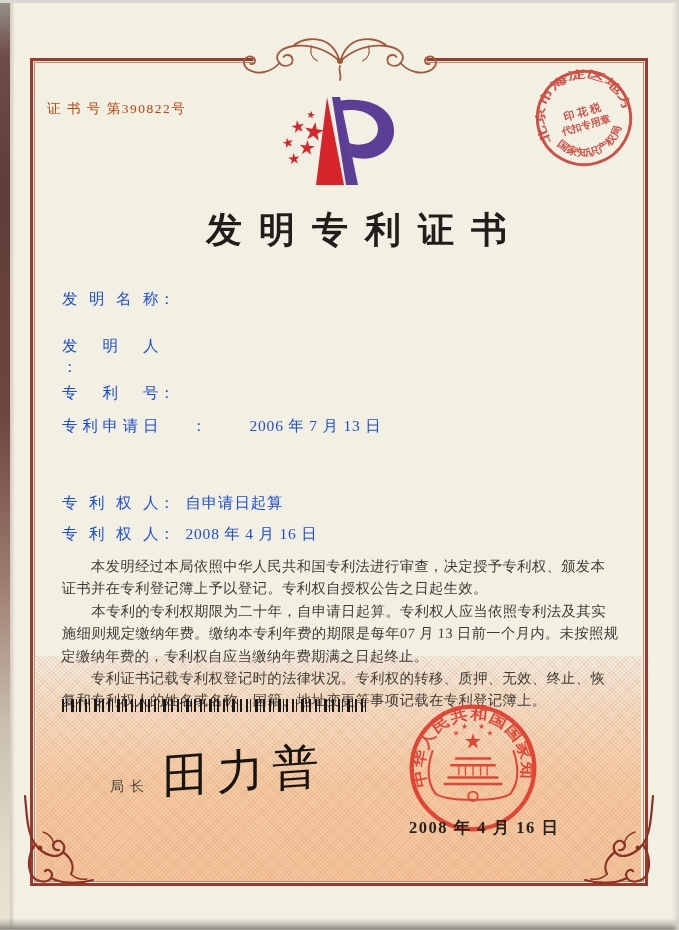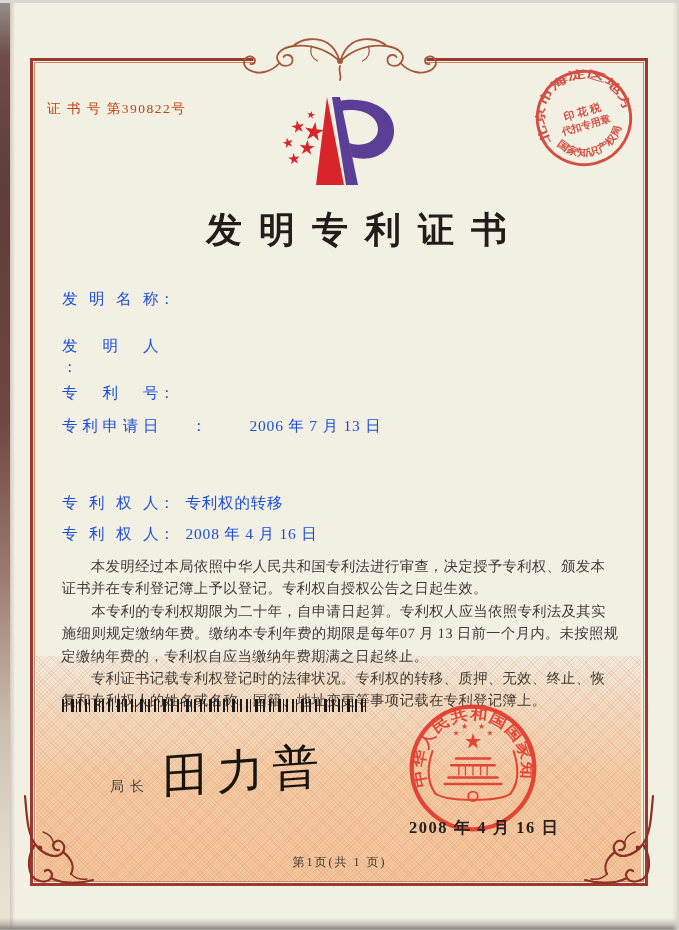--- a/index.html
+++ b/index.html
@@ -186,21 +186,21 @@
         <span class="col">：</span>
     </div>
     <div class="field-row r3">
       <span class="lbl">专利申请日</span>
         <span class="col">：</span>
         <span class="val">2006 年 7 月 13 日</span>
     </div>
     <div class="field-row r4">
       <span class="lbl">专利权人</span>
         <span class="col">：</span>
-        <span class="val">专利权的转移</span>
+        <span class="val">自申请日起算</span>
     </div>
     <div class="field-row r5">
       <span class="lbl">专利权人</span>
         <span class="col">：</span>
         <span class="val">2008 年 4 月 16 日</span>
     </div>
   </div>
 
   <div class="body-text">
     <p>本发明经过本局依照中华人民共和国专利法进行审查，决定授予专利权、颁发本证书并在专利登记簿上予以登记。专利权自授权公告之日起生效。</p>
@@ -242,20 +242,19 @@
           <path d="M62,67 V78"></path>
           <path d="M70,67 V78"></path>
           <path d="M78,67 V78"></path>
           <path d="M85,67 V78"></path>
       </g>
       <circle cx="70" cy="100" r="5" fill="none" stroke-width="2"></circle>
     </g>
   </svg>
   <div class="seal-date">2008 年 4 月 16 日</div>
 
-  <div class="footer">第1页(共 1 页)</div>
 
   <div class="edge-left"></div>
   <div class="edge-left2"></div>
   <div class="edge-top"></div>
   <div class="edge-bottom"></div>
   <div class="edge-right"></div>
 </div>
 
 </body></html>

